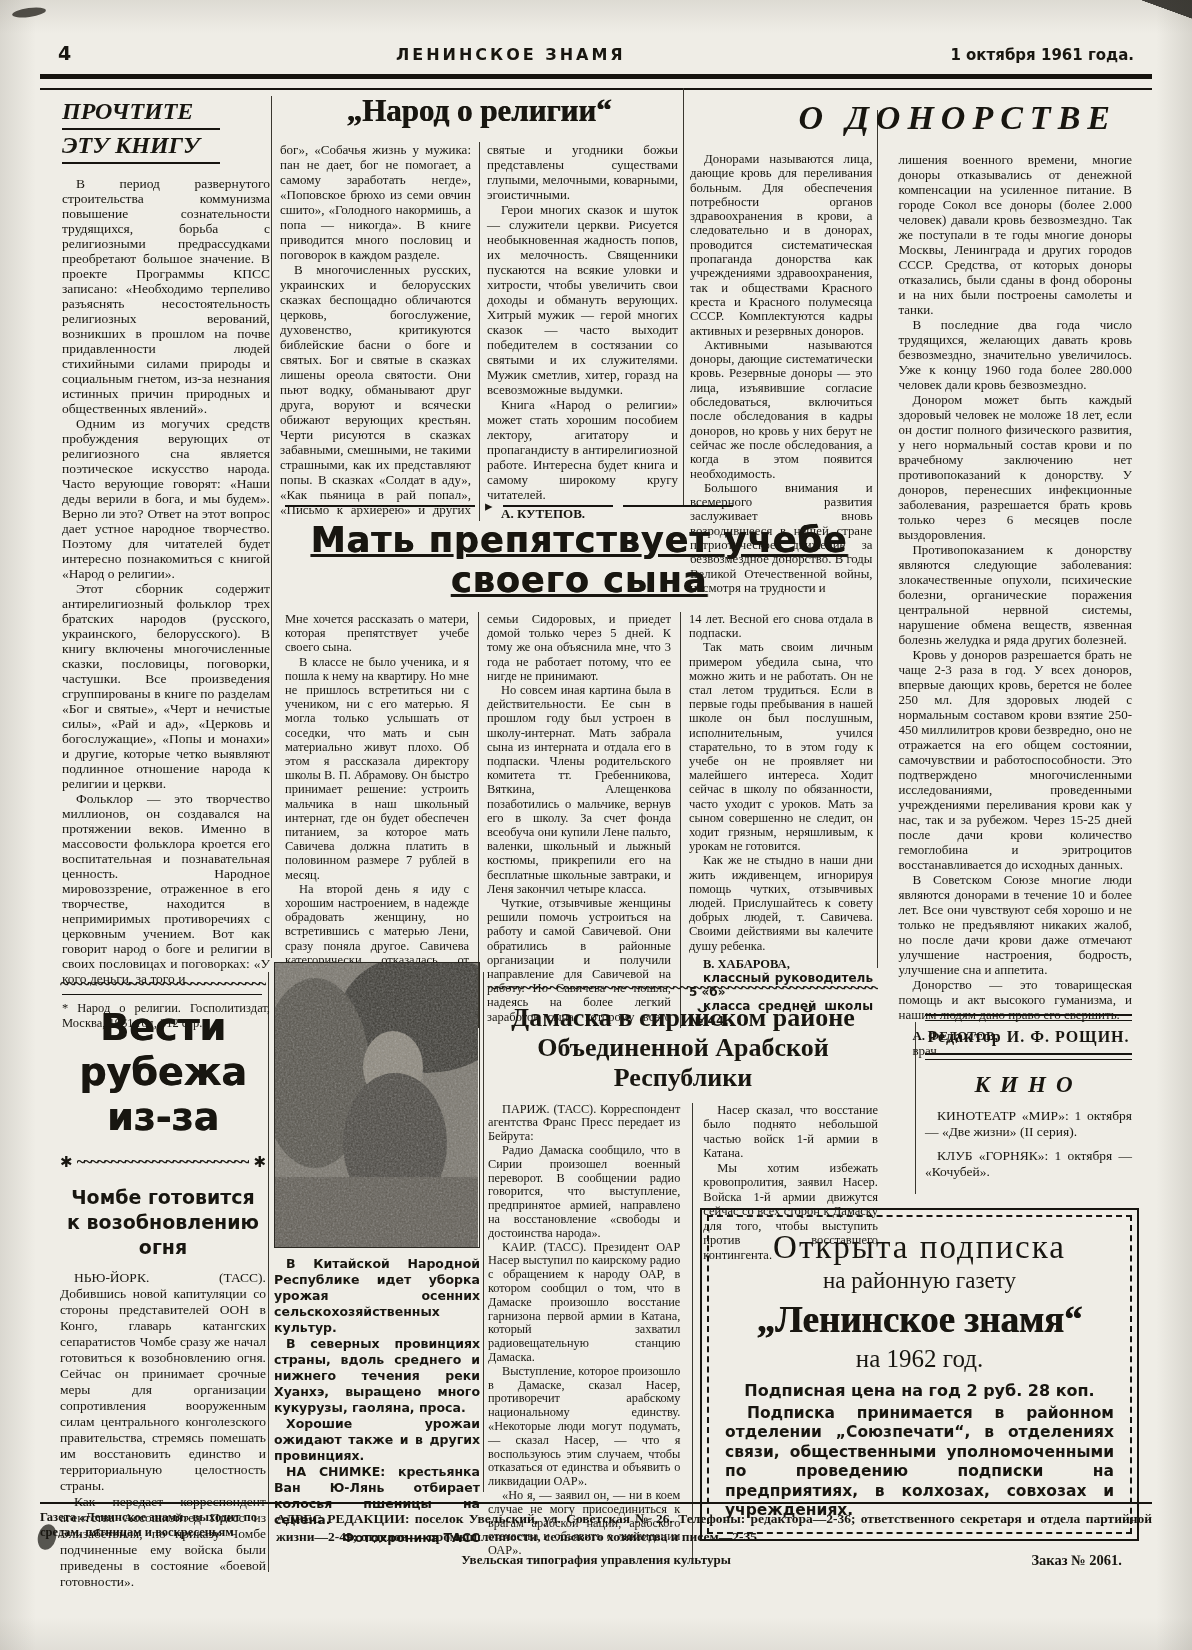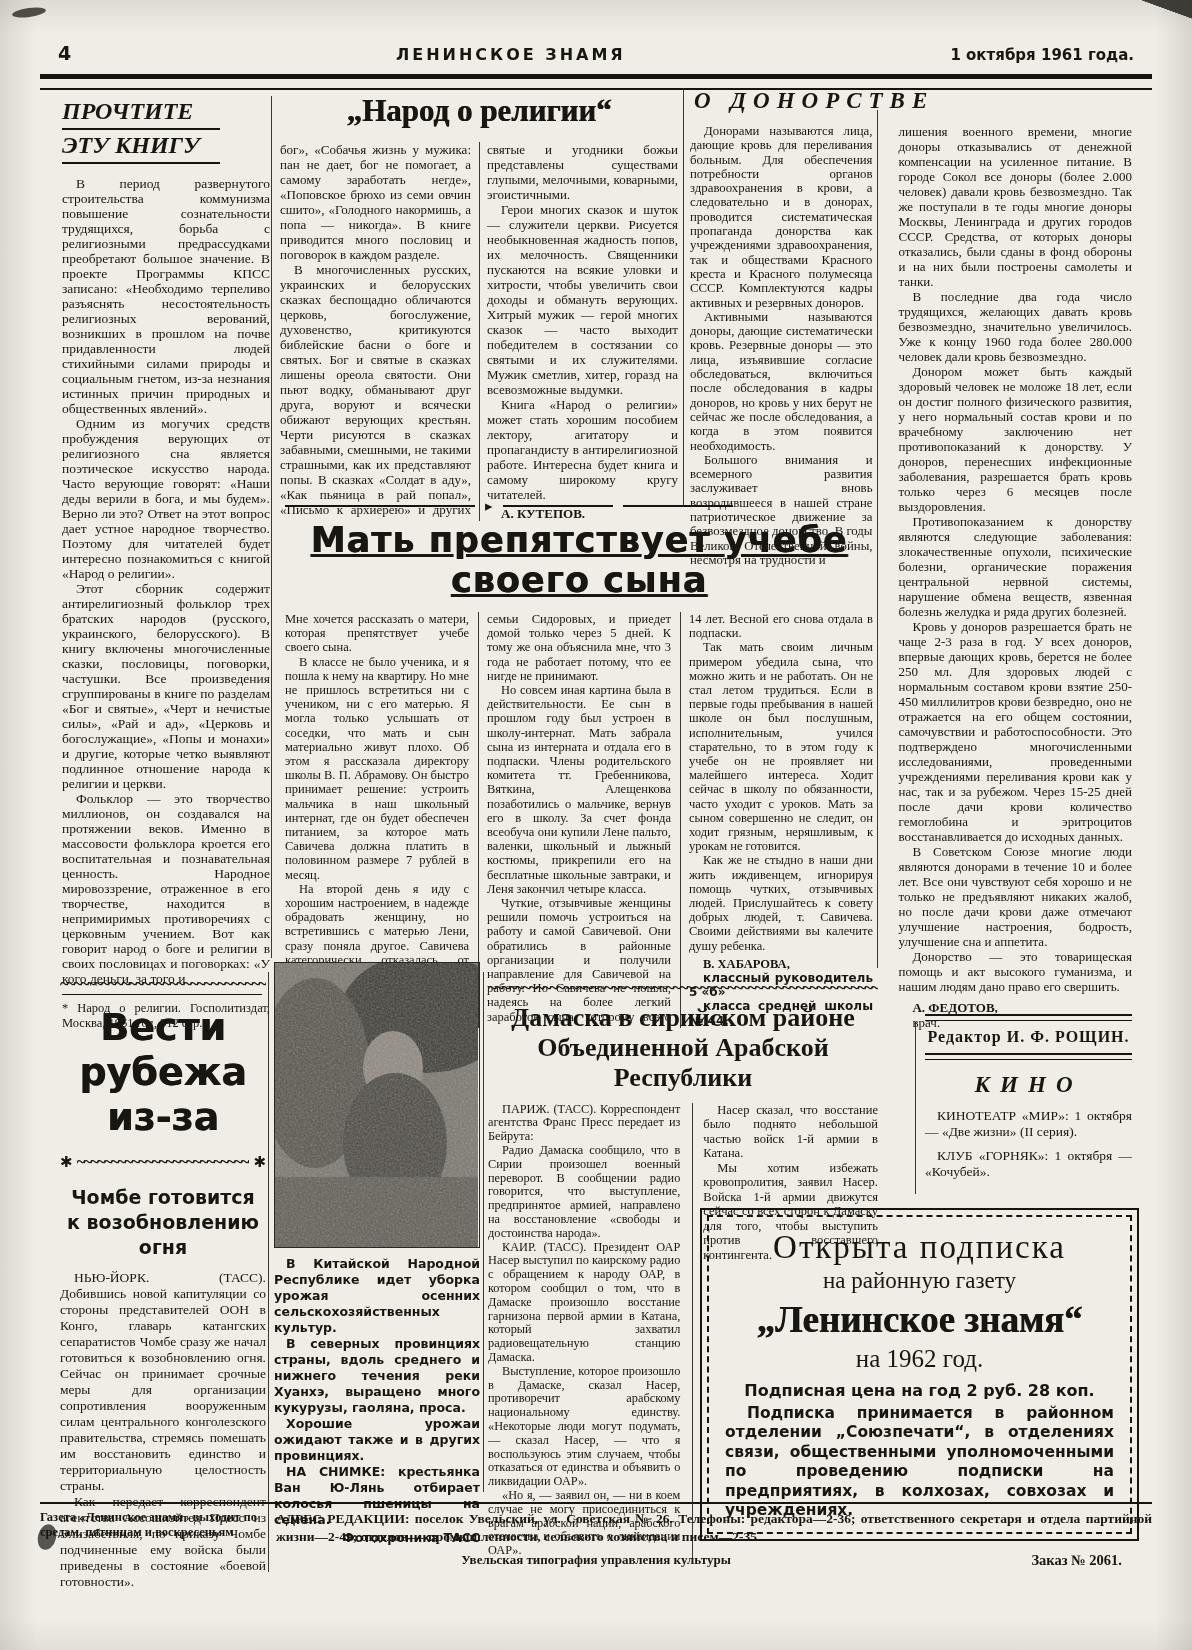--- a/index.html
+++ b/index.html
@@ -38,21 +38,21 @@
   .ph-head{width:158px;font-style:italic;font-weight:bold;font-size:24px;line-height:1.25;}
   .ph-head span{display:block;border-bottom:2.5px solid #16140f;padding-bottom:2px;}
   .prochtite-body{font-size:13.5px;line-height:15px;}
   .footnote-rule{border-top:1.5px solid #16140f;width:200px;margin:8px 0 6px 0;}
   .footnote{font-size:12.5px;line-height:15px;text-align:justify;margin:0;}
   
   .narod-title{font-size:31px;font-weight:bold;text-align:center;margin:0;line-height:1.1;}
   .narod-cols{margin-top:14px;column-count:2;column-gap:16px;column-rule:1.5px solid #3a372f;font-size:13px;line-height:15px;}
   .byline{text-align:right;font-weight:bold;margin-top:4px !important;}
   
-  .donor-title{font-size:23px;font-weight:bold;font-style:italic;letter-spacing:7px;text-align:left;margin:4px;}
+  .donor-title{font-size:34px;font-weight:bold;font-style:italic;letter-spacing:7px;text-align:right;margin:15px;}
   .donor-cols{display:flex;margin-top:10px;}
   .donor-c1{width:186px;font-size:12.8px;line-height:14.3px;}
   .donor-c2{width:238px;margin-left:14px;padding-left:12px;font-size:13px;line-height:15px;}
   .donor-byline{text-align:right;font-weight:bold;margin-top:6px !important;}
   .donor-role{text-align:right;margin-top:0 !important;}
   
   .mat-title{font-size:35px;font-weight:bold;text-align:center;margin:8px 0 0 0;letter-spacing:1px;text-decoration:underline;}
   .mat-cols{margin-top:12px;column-count:3;column-gap:18px;column-rule:1.5px solid #3a372f;font-size:12.5px;line-height:14.2px;}
   .mat-byline{text-align:right;font-weight:bold;margin-top:4px !important;}
   .mat-role{text-align:right;font-weight:bold;font-size:12px;margin:0;}

